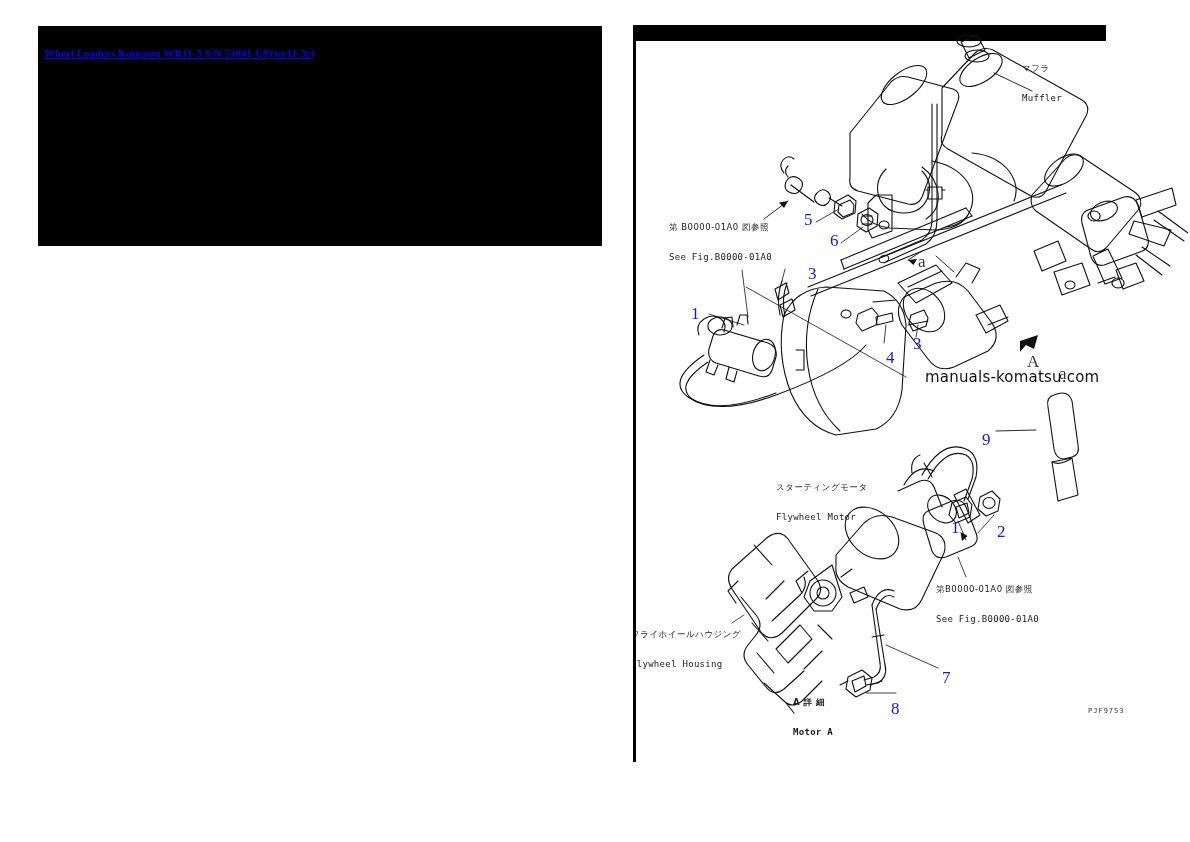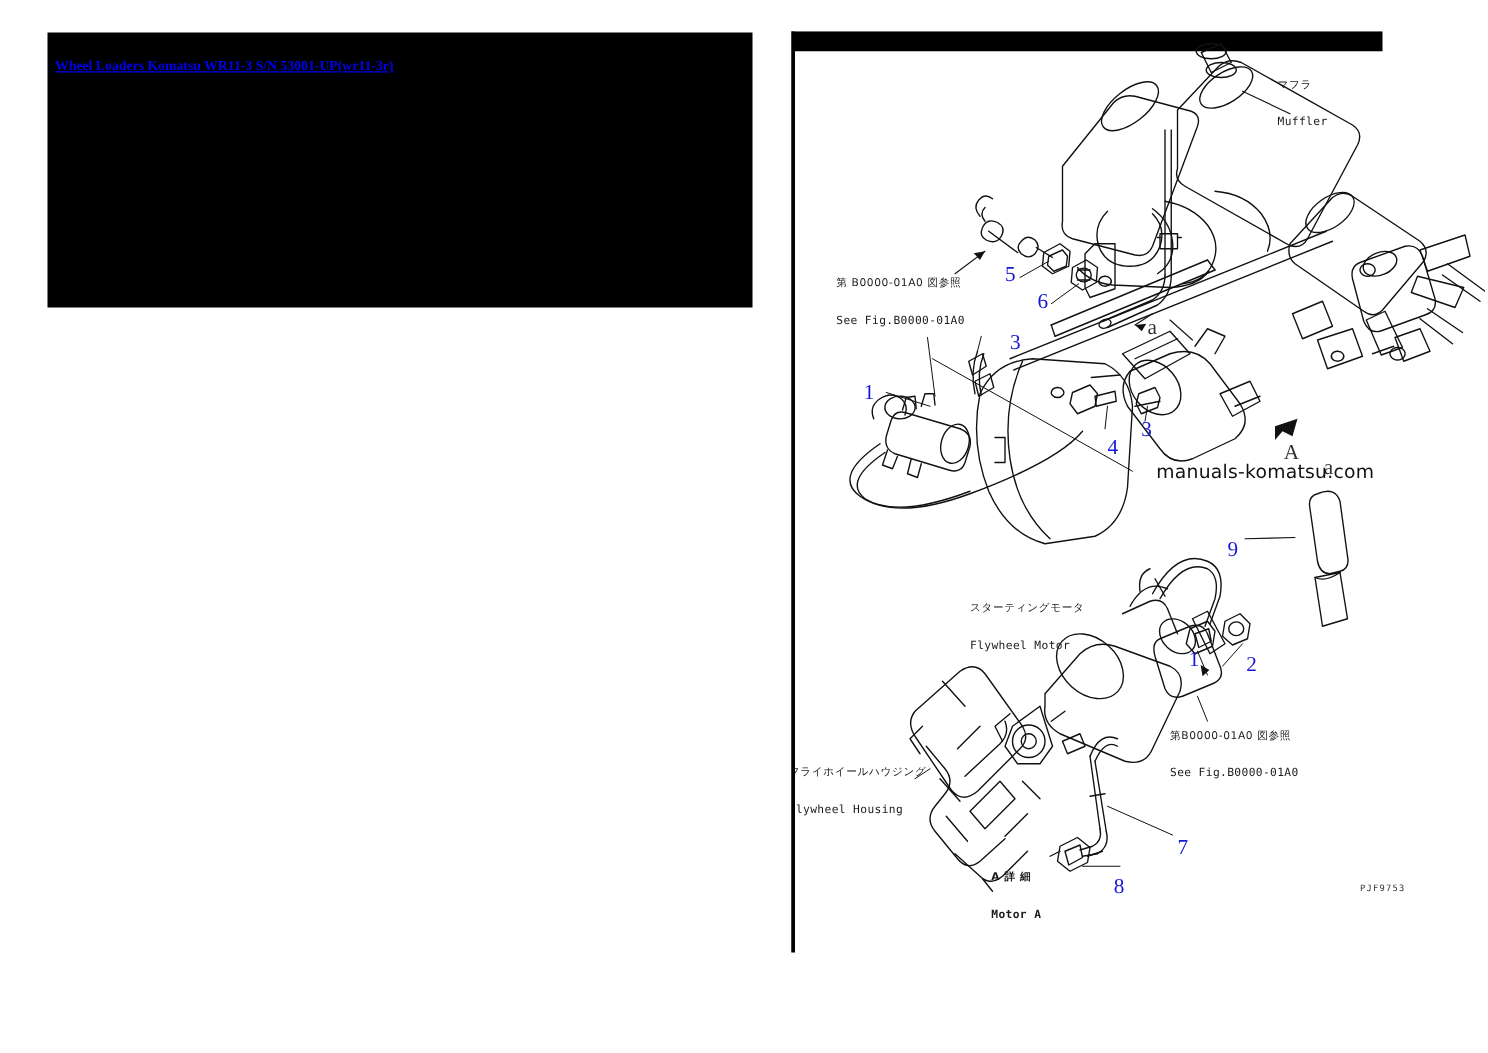--- a/index.html
+++ b/index.html
@@ -362,21 +362,21 @@
     <div class="lbl" style="left:386px; top:18px;">
       <span class="jp">マフラ</span>
       <span class="en">Muffler</span>
     </div>
 
     <div class="lbl" style="left:140px; top:437px;">
       <span class="jp">スターティングモータ</span>
       <span class="en">Flywheel Motor</span>
     </div>
 
-    <div class="lbl" style="left:-5px; top:568px;">
+    <div class="lbl" style="left:-5px; top:584px;">
       <span class="jp">フライホイールハウジング</span>
       <span class="en">Flywheel Housing</span>
     </div>
 
     <div class="lbl" style="left:300px; top:539px;">
       <span class="jp">第B0000-01A0 図参照</span>
       <span class="en">See Fig.B0000-01A0</span>
     </div>
 
     <div class="lbl" style="left:157px; top:652px;font-weight:bold;">

